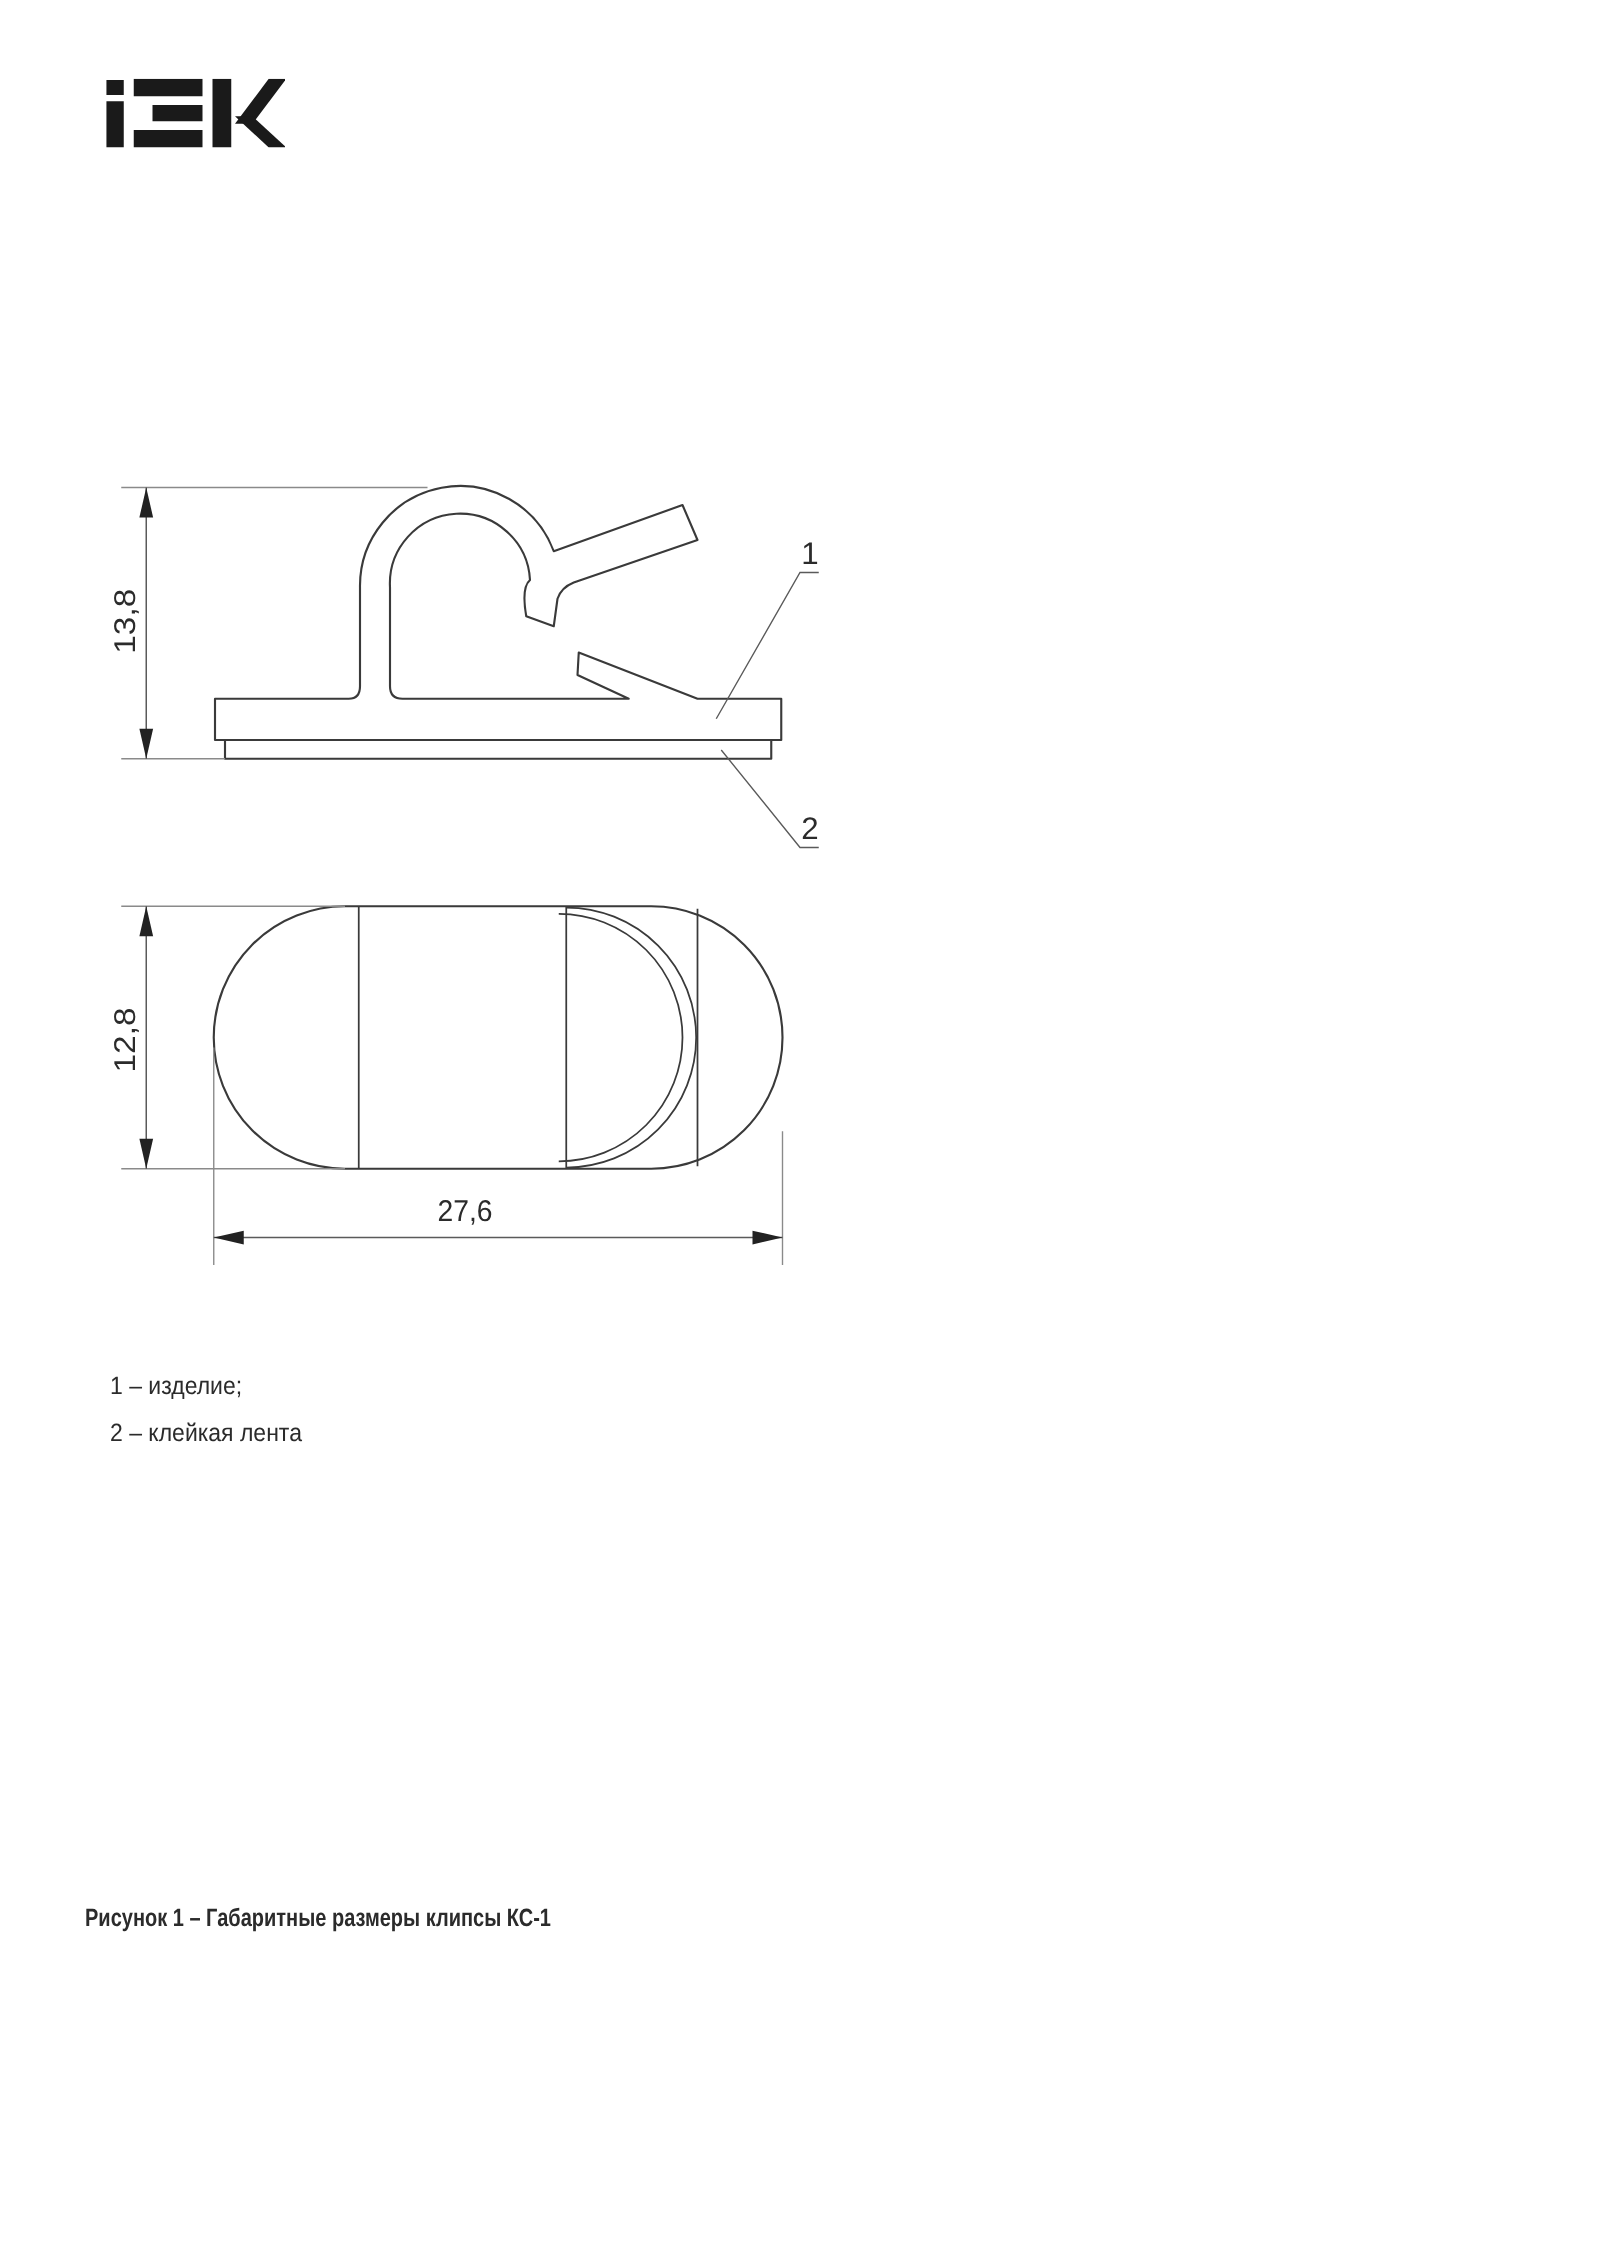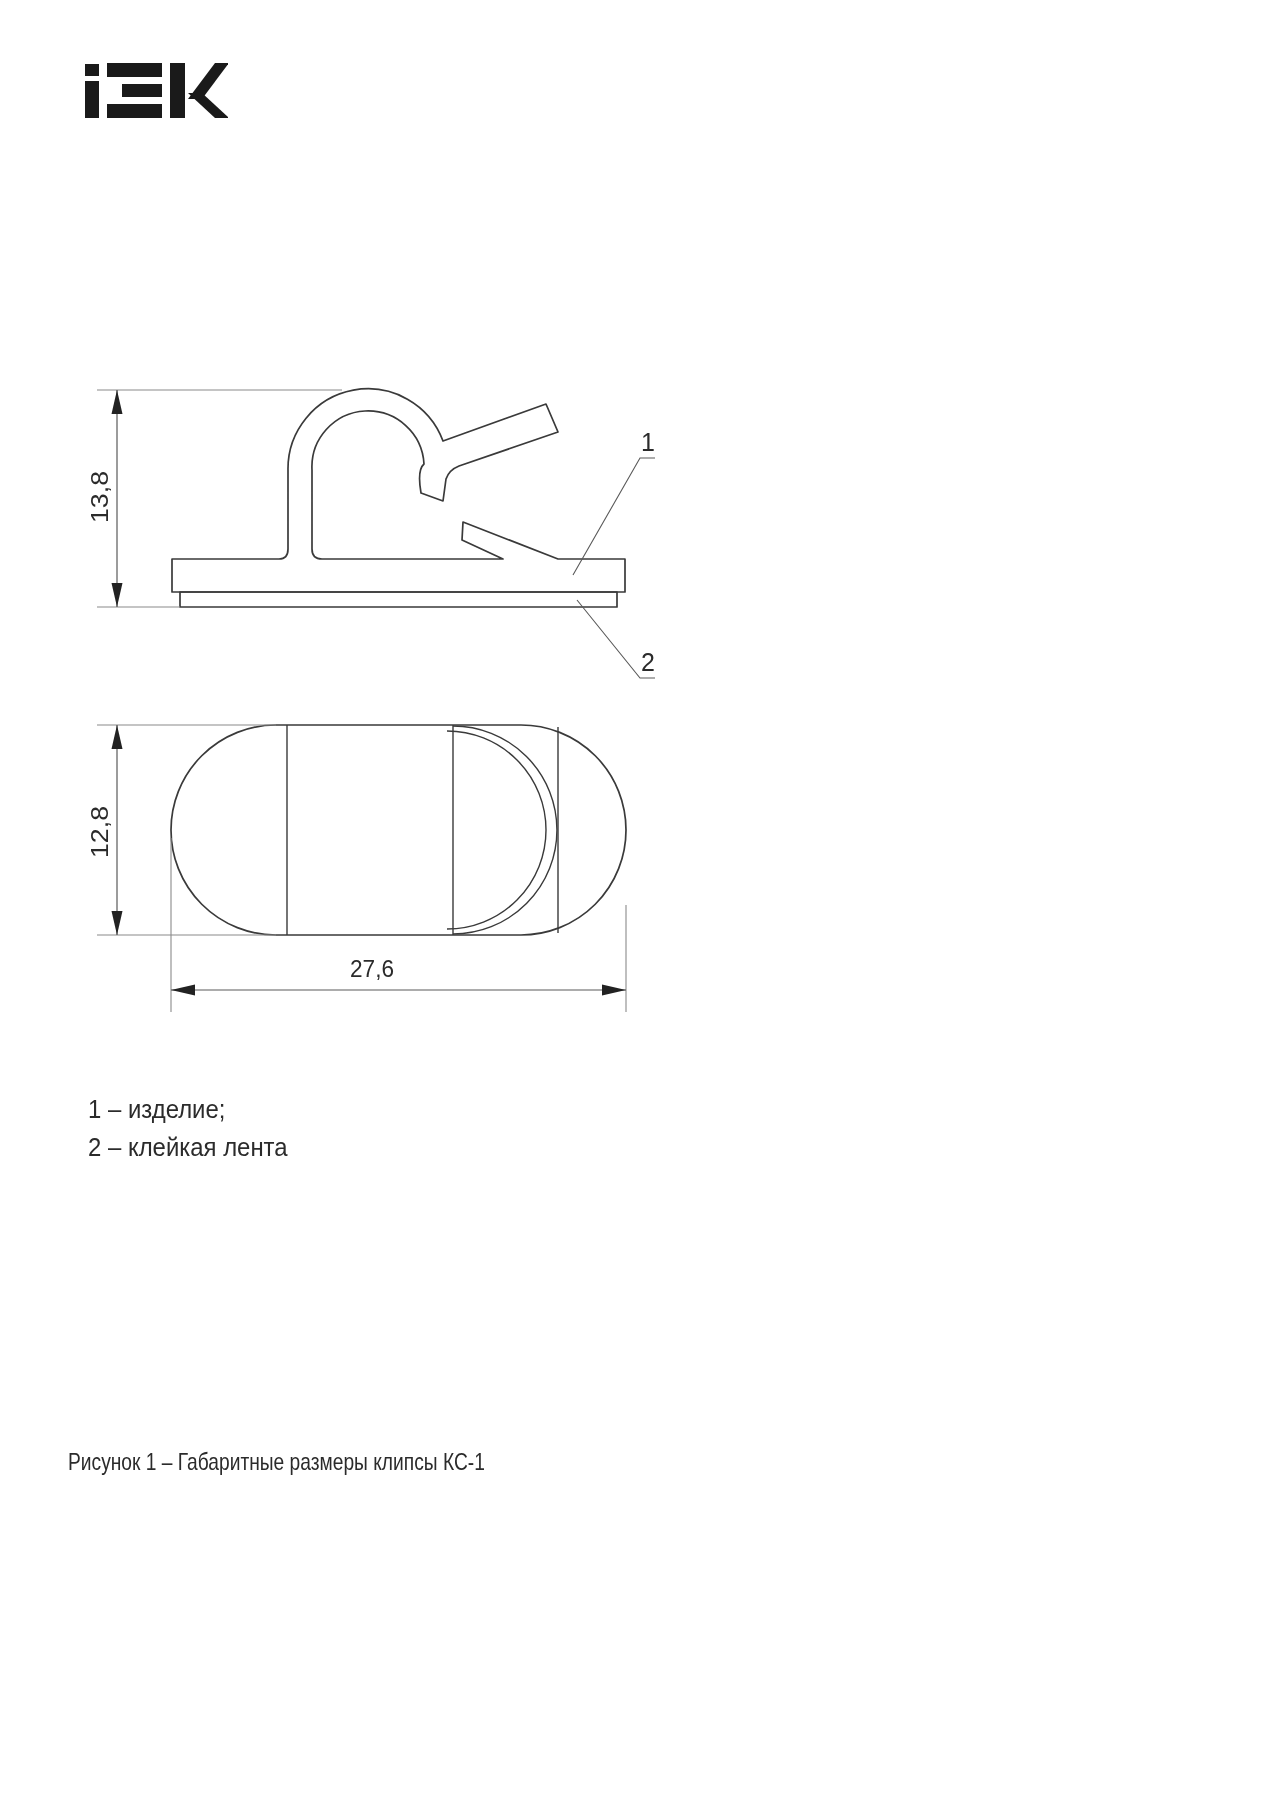--- a/index.html
+++ b/index.html
@@ -6,23 +6,23 @@
   .page{
     position:relative;
     width:1280px;height:1807px;
     background:#ffffff;
     overflow:hidden;
     font-family:"Liberation Sans", sans-serif;
     color:#2b2b2b;
   }
   .logo{position:absolute;left:85px;top:63px;width:143px;height:55px;}
   .drawing{position:absolute;left:0;top:0;width:1280px;height:1807px;}
-  .legend{position:absolute;left:88px;top:1090px;font-size:26px;line-height:38px;}
+  .legend{position:absolute;left:88px;top:1090px;font-size:20px;line-height:38px;}
   .legend .cond{display:inline-block;transform:scaleX(0.92);transform-origin:left center;white-space:nowrap;}
-  .caption{position:absolute;left:68px;top:1448px;font-size:24px;}
+  .caption{position:absolute;left:68px;top:1524px;font-size:20px;font-weight:bold;}
   .caption .cond{display:inline-block;transform:scaleX(0.80);transform-origin:left center;white-space:nowrap;}
   svg text{font-family:"Liberation Sans", sans-serif;fill:#2b2b2b;}
 </style>
 </head>
 <body>
 
 <div class="page">
 
   <svg class="logo" viewBox="85 63 143 55">
     <title>IEK</title>

